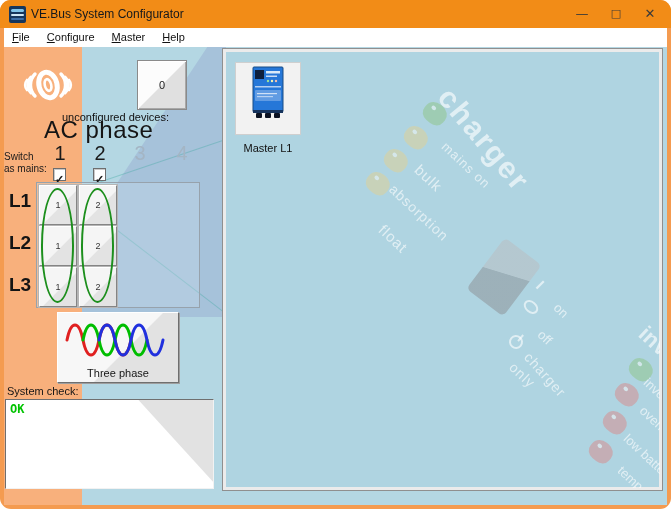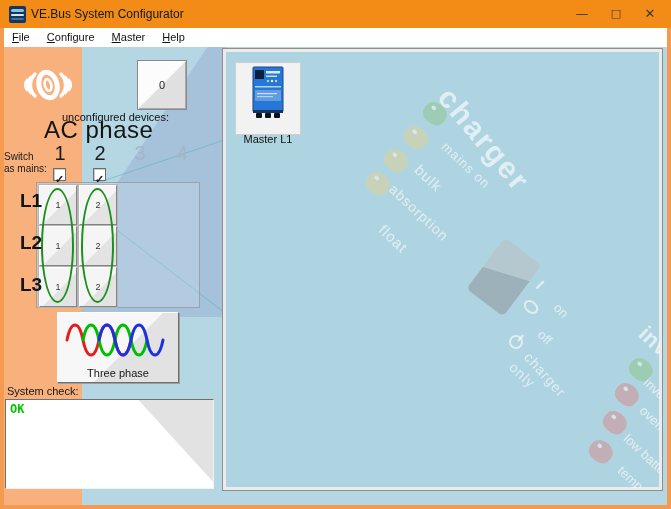--- a/index.html
+++ b/index.html
@@ -1,18 +1,18 @@
 <!DOCTYPE html>
 <html><head>
 <meta charset="utf-8">
 <style>
   * { margin:0; padding:0; box-sizing:border-box; }
   html,body { width:671px; height:509px; font-family:"Liberation Sans", sans-serif; }
 
-  #window { position:relative; width:671px; height:509px; background:#F49B50; overflow:hidden; }
+  #window { position:relative; width:671px; height:509px; background:#F49B50; overflow:hidden;border-radius:11px; }
 
   
   .titlebar { position:absolute; left:0; top:0; width:671px; height:28px; background:#F28C17; display:flex; align-items:center; }
   .app-icon { position:absolute; left:9px; top:6px; width:17px; height:17px; border-radius:2px; background:#16365C; overflow:hidden; }
   .app-icon .w1 { position:absolute; left:2px; top:3px; width:13px; height:3px; background:#7FC3E8; border-radius:2px; }
   .app-icon .w2 { position:absolute; left:2px; top:8px; width:13px; height:2px; background:#CFE7F5; border-radius:2px; }
   .app-icon .w3 { position:absolute; left:2px; top:12px; width:13px; height:2px; background:#3D6FA8; border-radius:2px; }
   .title-text { position:absolute; left:31px; top:7px; font-size:12px; color:#14181C; }
   .win-controls { position:absolute; right:4px; top:0; height:28px; display:flex; }
   .win-btn { width:34px; height:28px; border:none; background:transparent; color:#3A3A3A; font-size:13px; line-height:28px; text-align:center; cursor:default; font-family:"DejaVu Sans", sans-serif; }
@@ -57,21 +57,21 @@
   
   .grid-panel { position:absolute; left:32px; top:135px; width:164px; height:126px;
     border:1px solid #97A2AC; background:rgba(205,224,238,.30); }
   .cell { position:absolute; width:38px; height:40px; background:linear-gradient(135deg,#F5F5F5 55%,#E3E3E3 56%);
     border:1px solid; border-color:#FFFFFF #848484 #848484 #FFFFFF; box-shadow:0 0 0 1px #B5B5B5;
     font-size:9px; color:#333; text-align:center; line-height:38px; cursor:default; }
   .cc-1 { left:2px; } .cc-2 { left:42px; }
   .cr-1 { top:2px; } .cr-2 { top:43px; } .cr-3 { top:84px; }
   .ellipse { position:absolute; top:5px; width:33px; height:115px; border:2px solid #1D8F1D; border-radius:50%; }
   .el-1 { left:4px; } .el-2 { left:44px; }
-  .phase-label { position:absolute; left:5px; font-size:19px; font-weight:bold; color:#141414;margin-left:11px; }
+  .phase-label { position:absolute; left:5px; font-size:19px; font-weight:bold; color:#141414; }
   .pl-1 { top:143px; } .pl-2 { top:185px; } .pl-3 { top:227px; }
 
   
   .three-phase { position:absolute; left:53px; top:265px; width:122px; height:71px;
     background:linear-gradient(135deg,#F7F7F7 55%,#E2E2E2 56%);
     border:1px solid; border-color:#FFFFFF #6F6F6F #6F6F6F #FFFFFF; box-shadow:1px 1px 0 #9E9E9E; cursor:default; }
   .three-phase svg { position:absolute; left:5px; top:4px; }
   .tp-label { position:absolute; left:0; bottom:3px; width:100%; text-align:center; font-size:11px; color:#151515;margin-top:28px; }
 
   
@@ -83,21 +83,21 @@
   .sys-status { position:absolute; left:4px; top:2px; font-family:"DejaVu Sans Mono", monospace; font-size:12px; font-weight:bold; color:#00C400; }
 
   
   .canvas { position:absolute; left:218px; top:1px; width:441px; height:443px; background:#AFD4E1;
     border:1px solid #8F8F8F; box-shadow:inset 0 0 0 3px #EBEBEB; overflow:hidden; }
   .canvas-inner { position:absolute; left:4px; top:4px; width:433px; height:435px; overflow:hidden; }
 
   .device-tile { position:absolute; left:8px; top:9px; width:66px; height:73px; background:#F2F2F2;
     border:1px solid #CFCFCF; text-align:center; cursor:default; }
   .device-tile svg { margin-top:3px; }
-  .device-label { font-size:11px; color:#111; margin-top:9px; }
+  .device-label { font-size:11px; color:#111; margin-top:18px; }
 
   
   .wm { position:absolute; color:rgba(255,255,255,.62); white-space:nowrap; transform-origin:left top; }
   .wm-charger { left:230px; top:28px; font-size:30px; font-weight:bold; transform:rotate(50deg); letter-spacing:2px; }
   .wm-mainson { left:222px; top:86px; font-size:13px; transform:rotate(43deg); letter-spacing:1px; }
   .wm-bulk { left:196px; top:108px; font-size:15px; transform:rotate(43deg); letter-spacing:1px; }
   .wm-absorption { left:170px; top:128px; font-size:14px; transform:rotate(43deg); letter-spacing:1px; }
   .wm-float { left:160px; top:168px; font-size:15px; transform:rotate(43deg); letter-spacing:1px; }
   .wm-i { left:318px; top:224px; font-size:15px; font-weight:bold; transform:rotate(45deg); }
   .wm-on { left:334px; top:247px; font-size:13px; transform:rotate(43deg); }

